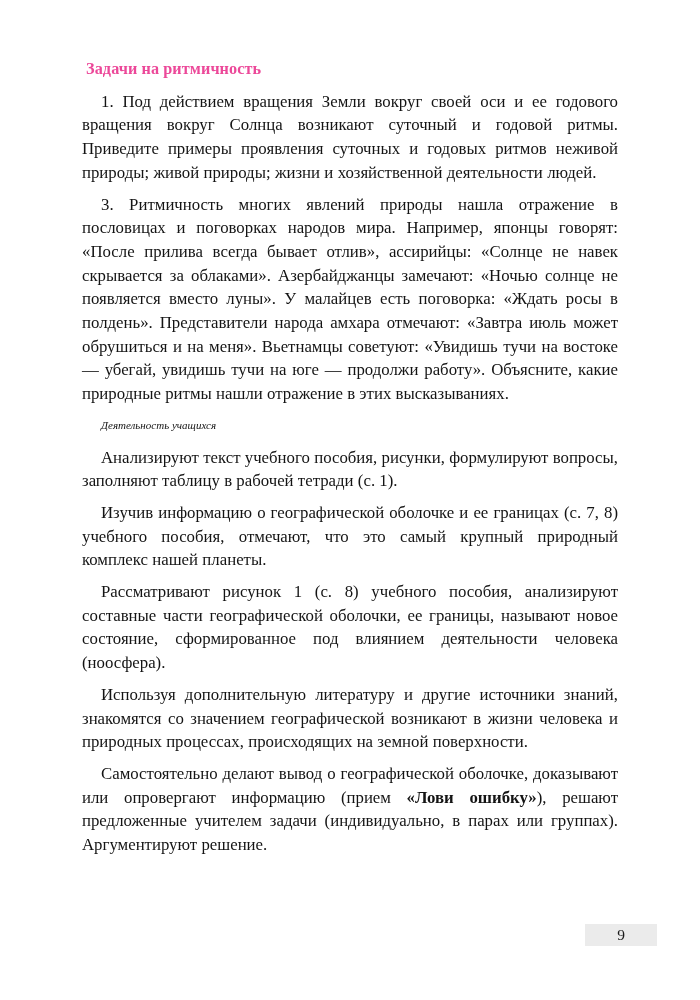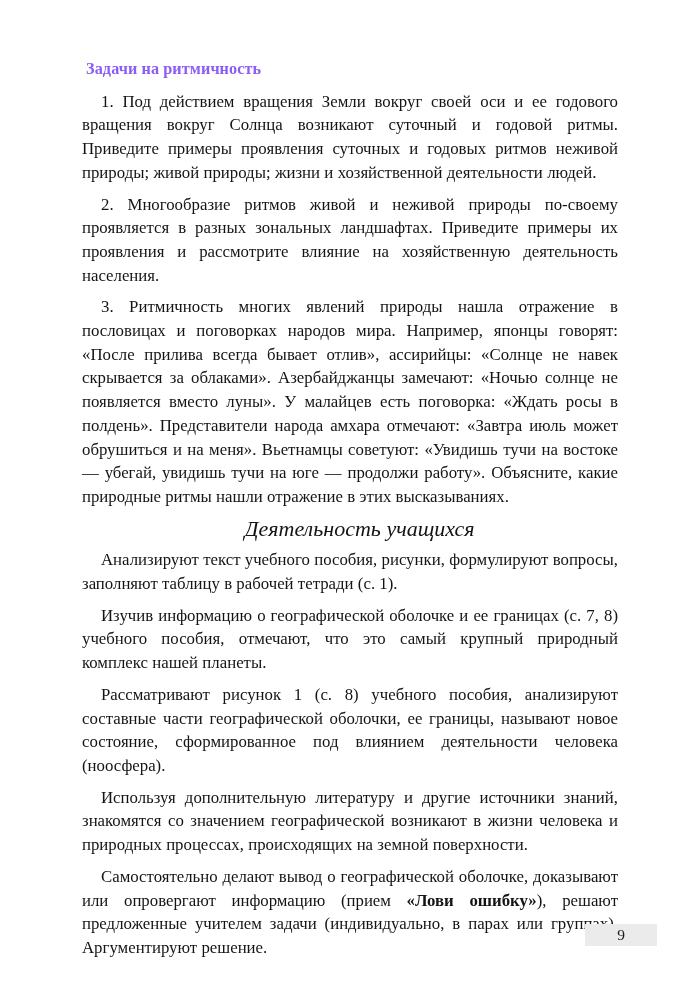--- a/index.html
+++ b/index.html
@@ -34,38 +34,38 @@
     width: 552px;
   }
 
   .doc-heading {
     font-size: 16.2px;
     font-weight: bold;
     line-height: 23.7px;
     margin: 0 0 0 0;
     text-indent: 12px;
     letter-spacing: 0.1px;
-    color: #8b5cf6;
+    color: #ec4899;
   }
 
   .para {
     font-size: 16.8px;
     line-height: 23.7px;
     margin: 8px;
     text-align: justify;
     text-indent: 19px;
     color: #141414;
     hyphens: manual;
     word-spacing: 0.1px;
   }
 
   .para.italic {
     font-style: italic;
-    text-align: center;
-    font-size: 22px;
+    text-align: left;
+    font-size: 11px;
   }
 
   .para b {
     font-weight: bold;
   }
 
   
   .para:last-child { }
 
   .footer {
@@ -101,21 +101,20 @@
 <body>
 
 <div class="page">
 
   <div class="content">
 
     <h1 class="doc-heading">Задачи на ритмичность</h1>
 
     <p class="para">1. Под действием вращения Земли вокруг своей оси и ее годового вращения вокруг Солнца возникают суточный и годовой ритмы. Приведите примеры проявления суточных и годовых ритмов неживой природы; живой природы; жизни и хозяйственной деятельности людей.</p>
 
-    <p class="para">2. Многообразие ритмов живой и неживой природы по-своему проявляется в разных зональных ландшафтах. Приведите примеры их проявления и рассмотрите влияние на хозяйственную деятельность населения.</p>
 
     <p class="para">3. Ритмичность многих явлений природы нашла отражение в пословицах и поговорках народов мира. Например, японцы говорят: «После прилива всегда бывает отлив», ассирийцы: «Солнце не навек скрывается за облаками». Азербайджанцы замечают: «Ночью солнце не появляется вместо луны». У малайцев есть поговорка: «Ждать росы в полдень». Представители народа амхара отмечают: «Завтра июль может обрушиться и на меня». Вьетнамцы советуют: «Увидишь тучи на востоке — убегай, увидишь тучи на юге — продолжи работу». Объясните, какие природные ритмы нашли отражение в этих высказываниях.</p>
 
 
     <p class="para italic">Деятельность учащихся</p>
 
     <p class="para">Анализируют текст учебного пособия, рисунки, формулируют вопросы, заполняют таблицу в рабочей тетради (с. 1).</p>
 
     <p class="para">Изучив информацию о географической оболочке и ее границах (с. 7, 8) учебного пособия, отмечают, что это самый крупный природный комплекс нашей планеты.</p>
 

